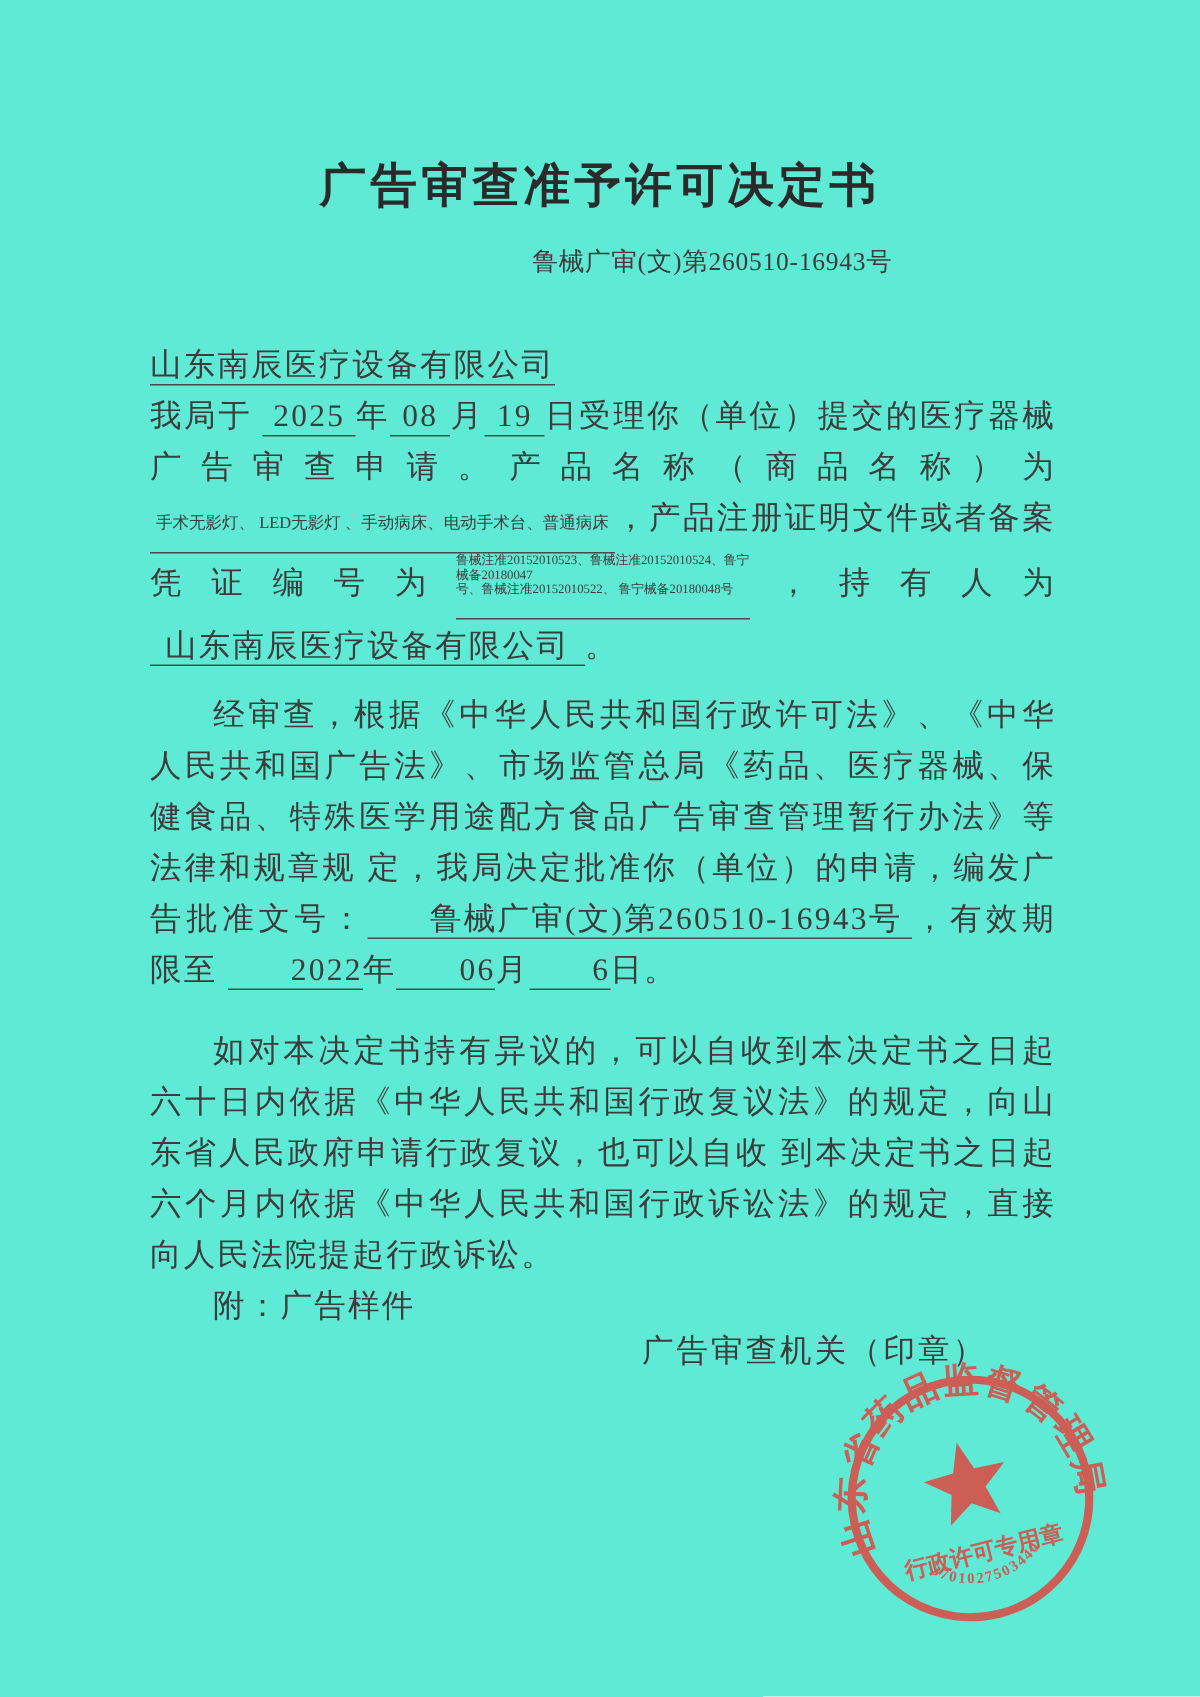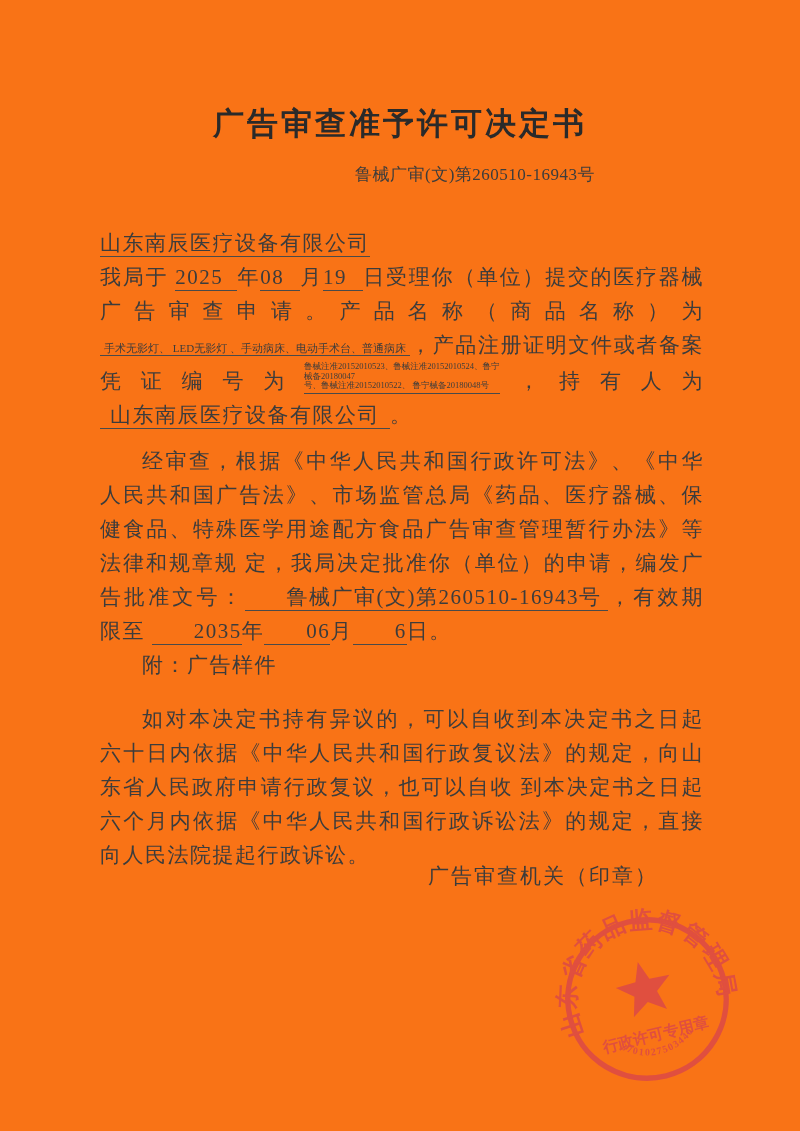--- a/index.html
+++ b/index.html
@@ -1,21 +1,21 @@
 <!DOCTYPE html>
 <html style="--seal-color: #dd4b45;"><head>
 <meta charset="utf-8">
 <style>
   :root{ --seal-color:#dd4b45; --ink:#3c3c3c; --ink-strong:#2a2a2a; --line:#4a4a4a; }
   *{ margin:0; padding:0; box-sizing:border-box; }
   html,body{ background:#ffffff; }
   body{ font-family:"Liberation Serif","DejaVu Serif",serif; color:var(--ink); }
   .page{
     position:relative; width:800px; height:1131px; margin:0 auto;
-    background:#f97316; overflow:hidden;
+    background:#5eead4; overflow:hidden;
   }
   .doc-title{
     position:absolute; top:103px; left:0; width:100%;
     text-align:center; font-size:31px; font-weight:bold;
     letter-spacing:3px; color:var(--ink-strong);
   }
   .doc-number{
     position:absolute; top:163px; left:100px; width:600px;
     text-align:right; padding-right:105px; font-size:17px; letter-spacing:.5px;
   }
@@ -24,39 +24,39 @@
     font-size:21px; line-height:34px; letter-spacing:1.5px;
     text-align:justify;
   }
   .para{ margin:0;font-family:Liberation Serif, serif; }
   .para.indent{ text-indent:2em; }
   .para.p2{ margin-top:12px; }
   .para.p3{ margin-top:20px; }
   .para.attach{ margin-top:0; }
   .u{
     border-bottom:1.5px solid var(--line);
-    display:inline-block; line-height:26px; text-align:left;
+    display:inline-block; line-height:26px; text-align:center;
   }
   .u.blank-year{ min-width:62px; }
   .u.blank-md{ min-width:40px; }
   .u.recipient{ text-align:left; }
   .u.holder{ padding:0 10px; }
   .u.approval{ padding-right:6px; }
   .small-products{
     font-size:11px; letter-spacing:0; line-height:13px;
-    padding:0 4px 0 4px; vertical-align:baseline; white-space:nowrap;
+    padding:0 4px 12px 4px; vertical-align:baseline; white-space:nowrap;
   }
   .tiny-regs{
     font-size:8.5px; letter-spacing:0; line-height:9.5px;
     width:196px; text-align:left; vertical-align:baseline;
-    padding-bottom:2px;
+    padding-bottom:14px;
   }
   .tiny-regs span{ display:block; }
   .signature{
-    position:absolute; top:862px; left:100px; width:600px;
+    position:absolute; top:886px; left:100px; width:600px;
     font-size:21px; letter-spacing:2px;
   }
   .sig-issuer{ text-align:right; padding-right:42px; }
   .sig-date{ text-align:right; padding-right:55px; margin-top:12px; }
   .seal{
     position:absolute; left:556px; top:908px; width:182px; height:182px;
     transform:rotate(-14deg); opacity:.88; pointer-events:none;
   }
   .seal text{ fill:var(--seal-color); }
 </style>
@@ -70,25 +70,25 @@
   <div class="doc-number">鲁械广审(文)第260510-16943号</div>
 
   <div class="body-text">
 
     <p class="para"><span class="u recipient">山东南辰医疗设备有限公司</span></p>
 
     <p class="para"><span>我局于</span>
       <span class="u blank-year">2025</span><span>年</span><span class="u blank-md">08</span><span>月</span><span class="u blank-md">19</span><span>日受理你（单位）提交的医疗器械广告审查申请。产品名称（商品名称）为</span><span class="u small-products">手术无影灯、 LED无影灯 、手动病床、电动手术台、普通病床</span><span>，产品注册证明文件或者备案凭证编号为</span><span class="u tiny-regs"><span>鲁械注准20152010523、鲁械注准20152010524、鲁宁械备20180047</span><span>号、鲁械注准20152010522、 鲁宁械备20180048号</span></span><span>，持有人为</span><span class="u holder">山东南辰医疗设备有限公司</span><span>。</span></p>
 
     <p class="para indent p2"><span>经审查，根据《中华人民共和国行政许可法》、《中华人民共和国广告法》、市场监管总局《药品、医疗器械、保健食品、特殊医学用途配方食品广告审查管理暂行办法》等法律和规章规  定，我局决定批准你（单位）的申请，编发广告批准文号：</span><span class="u approval">鲁械广审(文)第260510-16943号</span><span>，有效期限至</span>
-      <span class="u blank-year">2035</span><span>年</span><span class="u blank-md">06</span><span>月</span><span class="u blank-md">6</span><span>日</span><span>。</span></p>
+      <span class="u blank-year">2022</span><span>年</span><span class="u blank-md">06</span><span>月</span><span class="u blank-md">6</span><span>日</span><span>。</span></p>
+
+    <p class="para indent p3">如对本决定书持有异议的，可以自收到本决定书之日起六十日内依据《中华人民共和国行政复议法》的规定，向山东省人民政府申请行政复议，也可以自收 到本决定书之日起六个月内依据《中华人民共和国行政诉讼法》的规定，直接向人民法院提起行政诉讼。</p>
 
     <p class="para indent attach">附：广告样件</p>
-
-    <p class="para indent p3">如对本决定书持有异议的，可以自收到本决定书之日起六十日内依据《中华人民共和国行政复议法》的规定，向山东省人民政府申请行政复议，也可以自收 到本决定书之日起六个月内依据《中华人民共和国行政诉讼法》的规定，直接向人民法院提起行政诉讼。</p>
   </div>
 
   <div class="signature">
     <div class="sig-issuer">广告审查机关（印章）</div>
   </div>
 
   <svg class="seal" viewBox="0 0 200 200">
     <circle cx="100" cy="100" r="87" fill="none" stroke="#dd4b45" stroke-width="6"></circle>
     <defs>
       <path id="ringPath" d="M 26,128 A 79,79 0 1 1 174,128" fill="none"></path>

